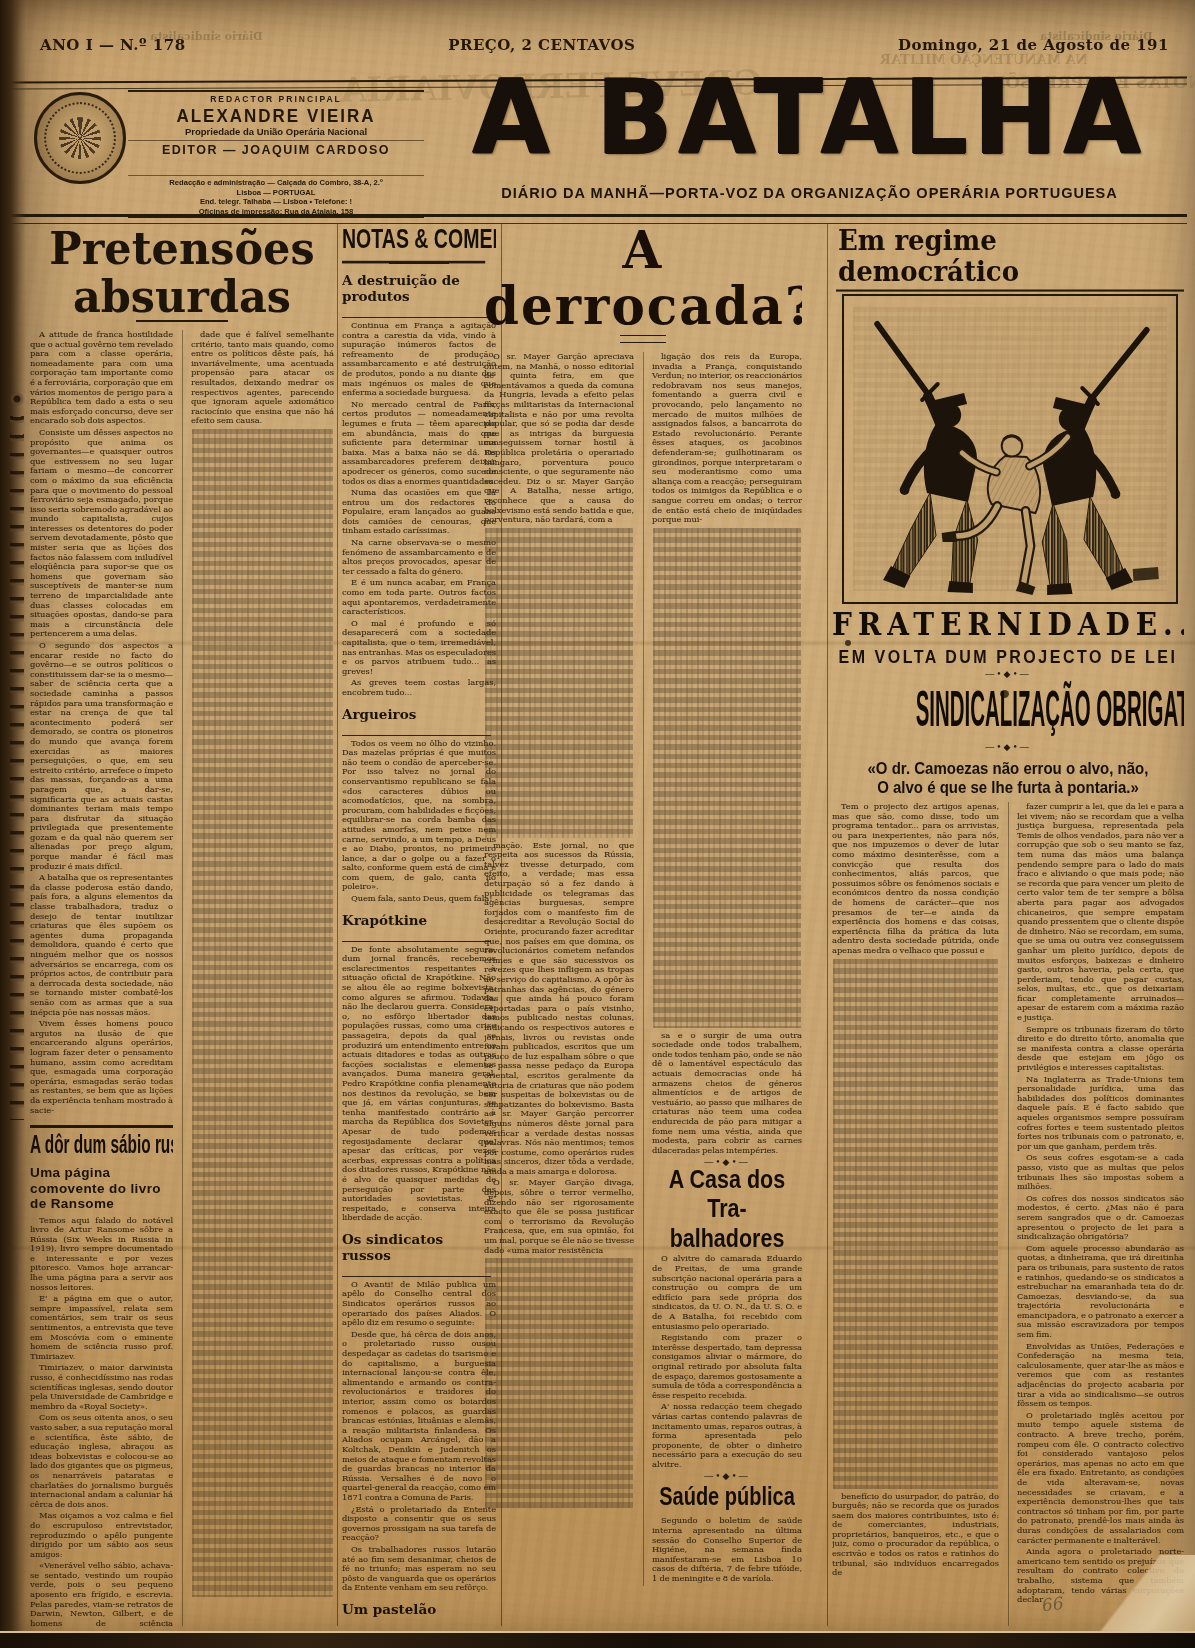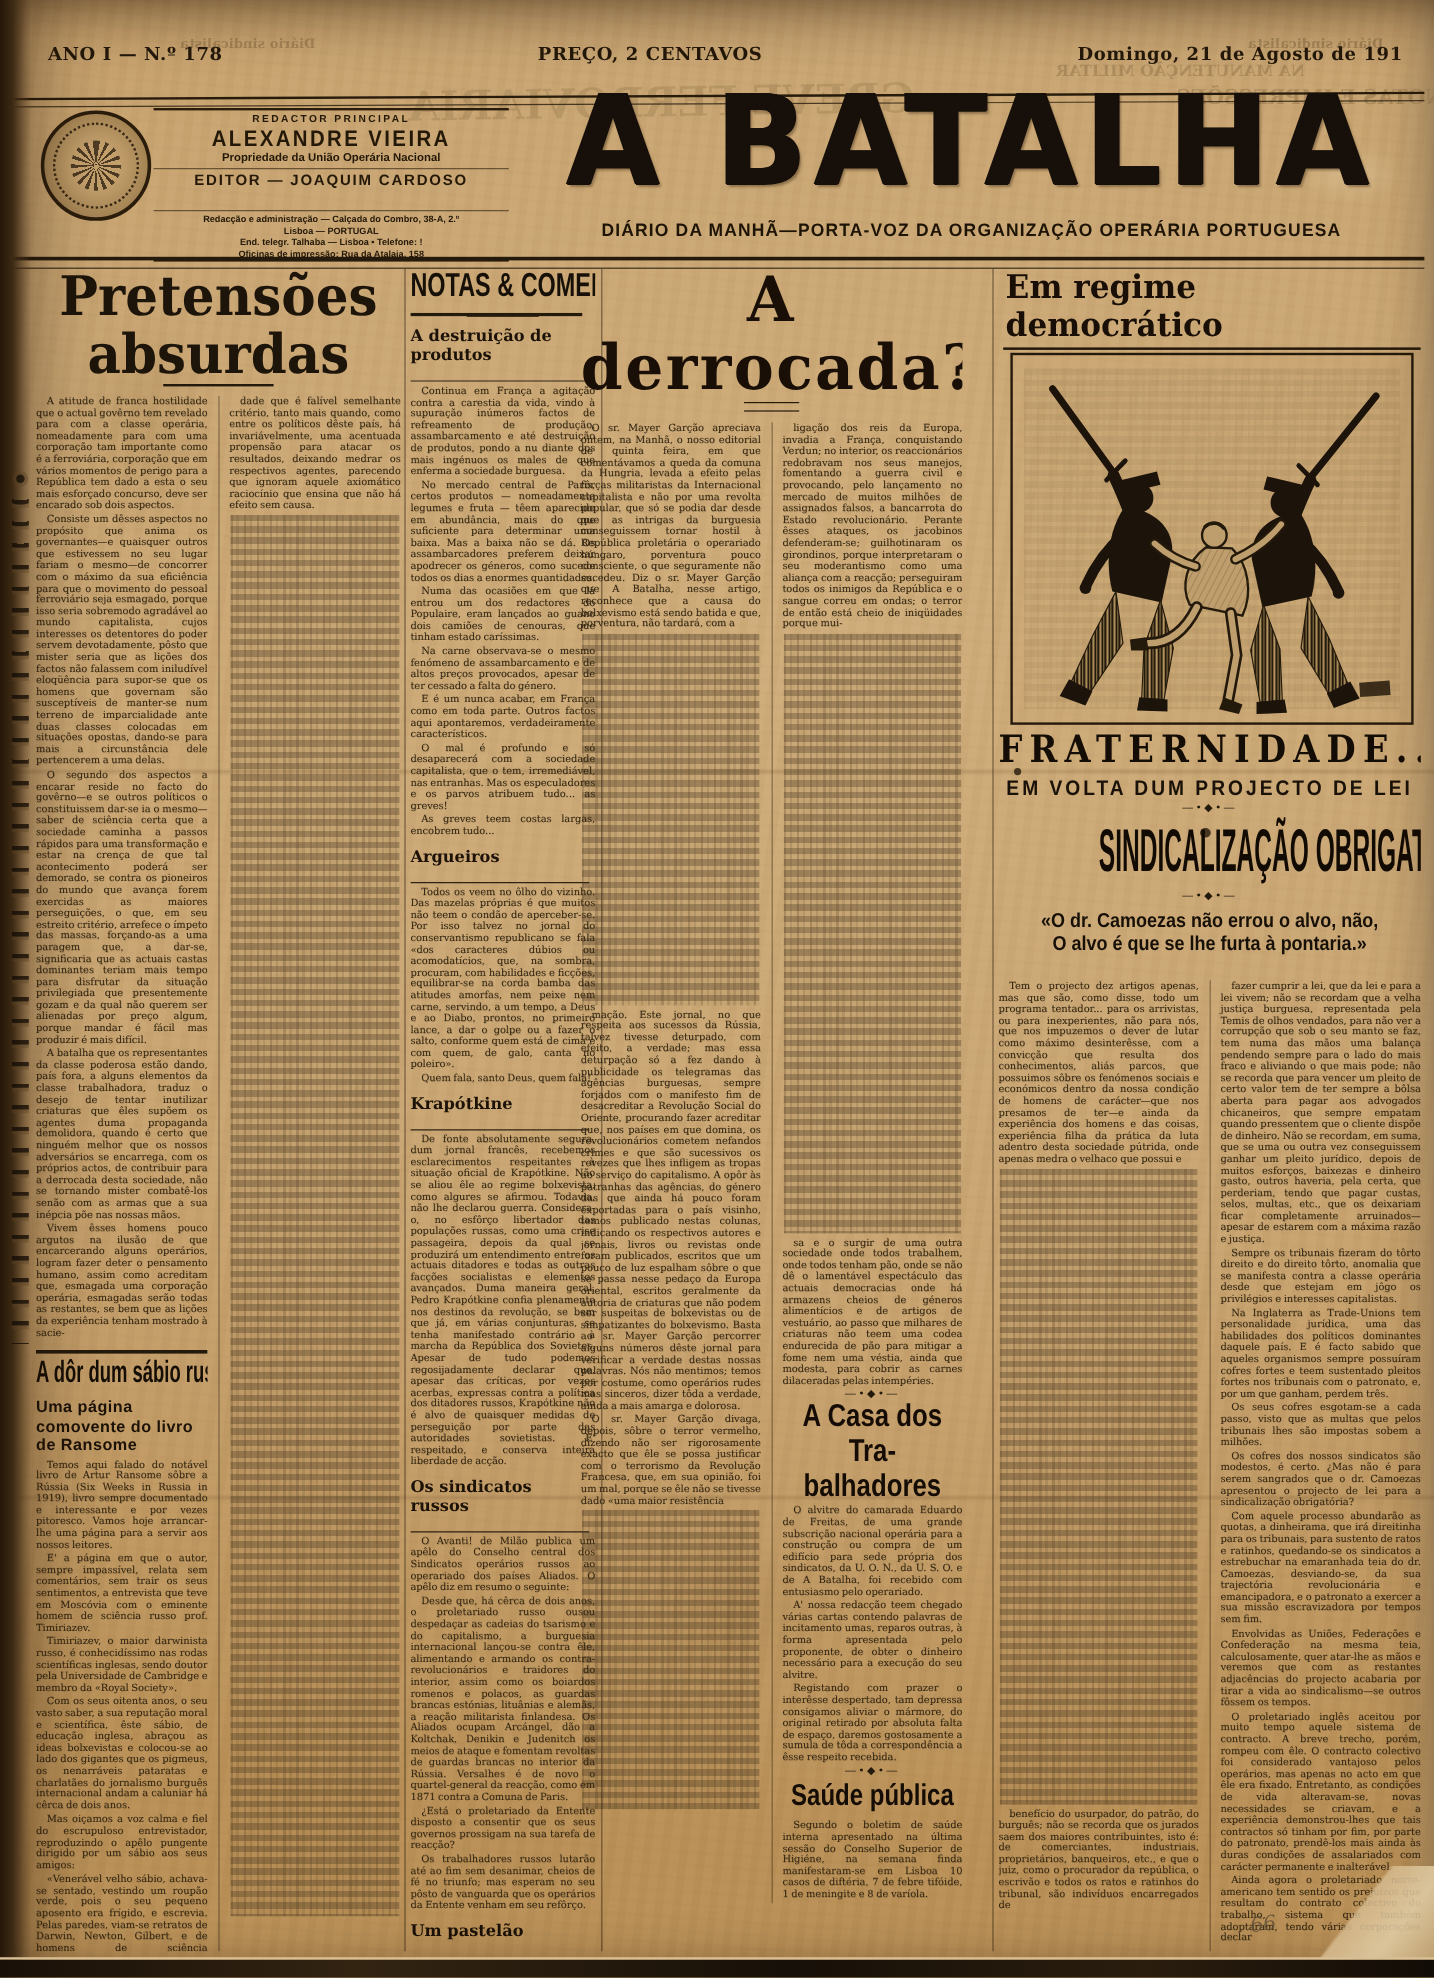--- a/index.html
+++ b/index.html
@@ -100,21 +100,21 @@
   .regime{display:inline-block;margin:4px 0 4px 4px;color:#190f06;font:bold 26px "DejaVu Serif",serif;
     border-bottom:2.5px solid #241a0c;padding:0 6px 2px 2px;transform:scaleY(1.05);}
   .cartoon{position:relative;margin:3px 6px 2px 10px;height:306px;border:2px solid #241a0c;background:rgba(200,165,110,.25);}
   .cartoon .ghost-fill{position:absolute;inset:8px;opacity:.16;}
   .cartoon svg{position:absolute;inset:0;width:100%;height:100%;}
   .frat{margin:4px 10px 0 0;text-align:right;color:#140d05;font:bold 28px "DejaVu Serif",serif;letter-spacing:6px;transform:scaleY(1.12);}
   .kicker{margin:8px 0 1px;text-align:center;color:#1a1108;font:bold 16px "Liberation Sans",sans-serif;letter-spacing:2.5px;transform:scaleY(1.1);}
   .sindical-wrap{text-align:center;margin:2px 0 2px;}
   .sindical{display:inline-block;white-space:nowrap;color:#120b04;
     font:bold 31px "Liberation Sans",sans-serif;transform:scale(.66,1.62);transform-origin:center;padding:10px 0 12px;}
-  .quote{margin:6px 4px 21px;color:#171008;}
+  .quote{margin:6px 4px 6px;color:#171008;}
   .quote div{text-align:center;font:bold 15px/19px "Liberation Sans",sans-serif;transform:scaleY(1.12);}
   #col4 .cols2{height:868px;}
   .inkdot{position:absolute;background:#241a0c;border-radius:50%;opacity:.8;}
 </style>
 </head>
 <body>
 
 <div class="page">
 
   <div class="ghost" style="left:150px;top:30px;font-size:11px;opacity:.28;">Diário sindicalista</div>
@@ -259,22 +259,22 @@
         <div>
             <p class="para">sa e o surgir de uma outra sociedade onde todos trabalhem, onde todos tenham pão, onde se não dê o lamentável espectáculo das actuais democracias onde há armazens cheios de géneros alimentícios e de artigos de vestuário, ao passo que milhares de criaturas não teem uma codea endurecida de pão para mitigar a fome nem uma véstia, ainda que modesta, para cobrir as carnes dilaceradas pelas intempéries.</p>
           </div>
         <div class="orn">―•◆•―</div>
         <h3 class="casa-head">
           <span style="display:block;">A Casa dos Tra-</span>
           <span style="display:block;">balhadores</span>
         </h3>
         <div>
             <p class="para">O alvitre do camarada Eduardo de Freitas, de uma grande subscrição nacional operária para a construção ou compra de um edifício para sede própria dos sindicatos, da U. O. N., da U. S. O. e de A Batalha, foi recebido com entusiasmo pelo operariado.</p>
+            <p class="para">Registando com prazer o interêsse despertado, tam depressa consigamos aliviar o mármore, do original retirado por absoluta falta de espaço, daremos gostosamente a sumula de tôda a correspondência a êsse respeito recebida.</p>
             <p class="para">A' nossa redacção teem chegado várias cartas contendo palavras de incitamento umas, reparos outras, à forma apresentada pelo proponente, de obter o dinheiro necessário para a execução do seu alvitre.</p>
-            <p class="para">Registando com prazer o interêsse despertado, tam depressa consigamos aliviar o mármore, do original retirado por absoluta falta de espaço, daremos gostosamente a sumula de tôda a correspondência a êsse respeito recebida.</p>
           </div>
         <div class="orn">―•◆•―</div>
         <h3 class="saude-head">Saúde pública</h3>
         <div>
             <p class="para">Segundo o boletim de saúde interna apresentado na última sessão do Conselho Superior de Higiéne, na semana finda manifestaram-se em Lisboa 10 casos de diftéria, 7 de febre tifóide, 1 de meningite e 8 de varíola.</p>
           </div>
       </div>
     </div>
   </section>
 

